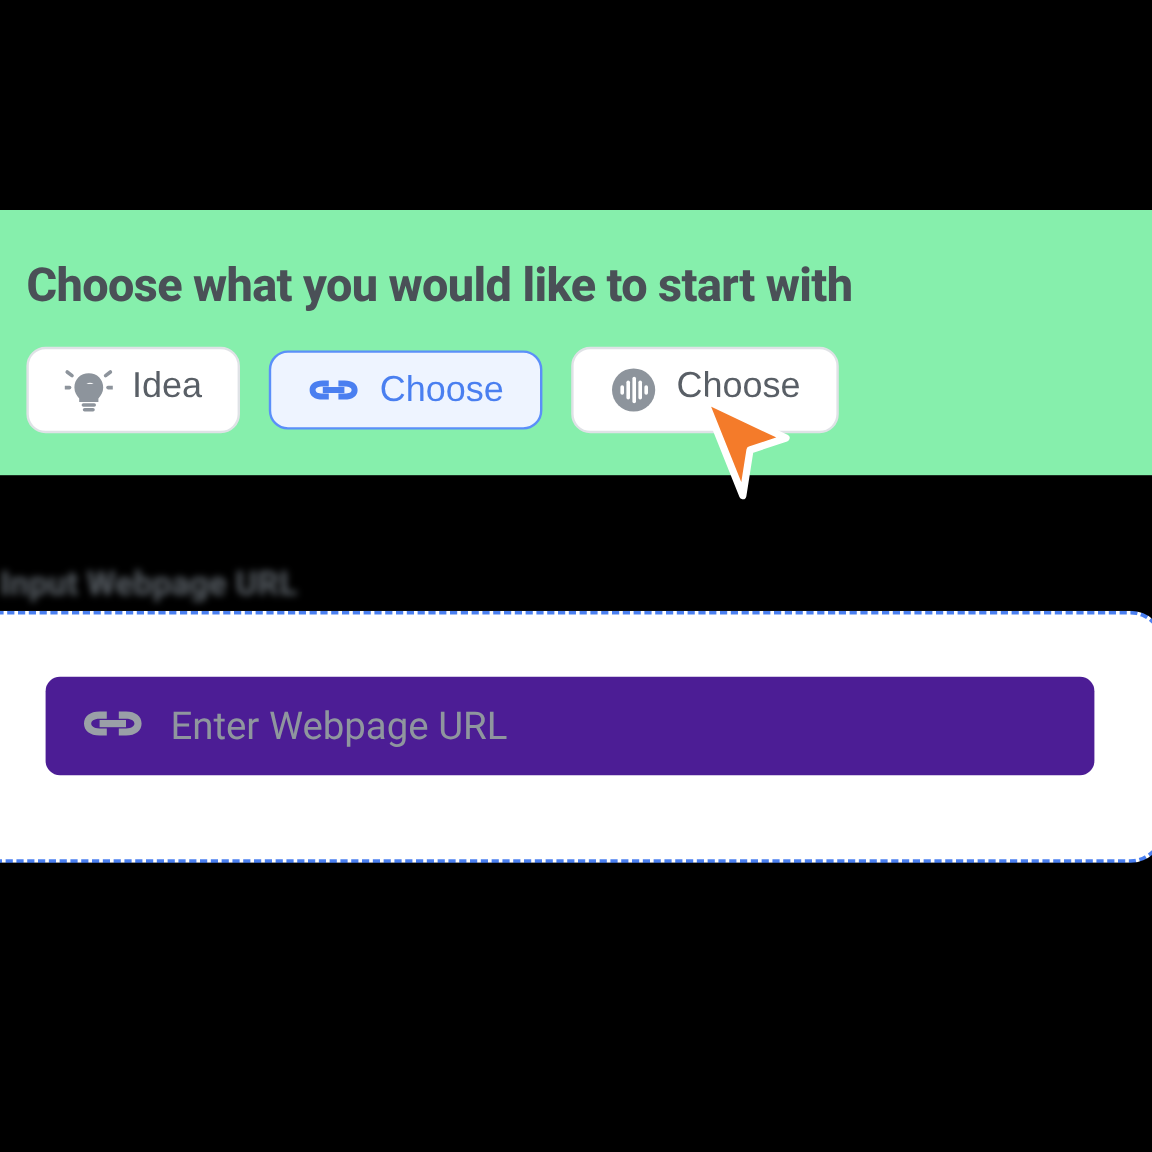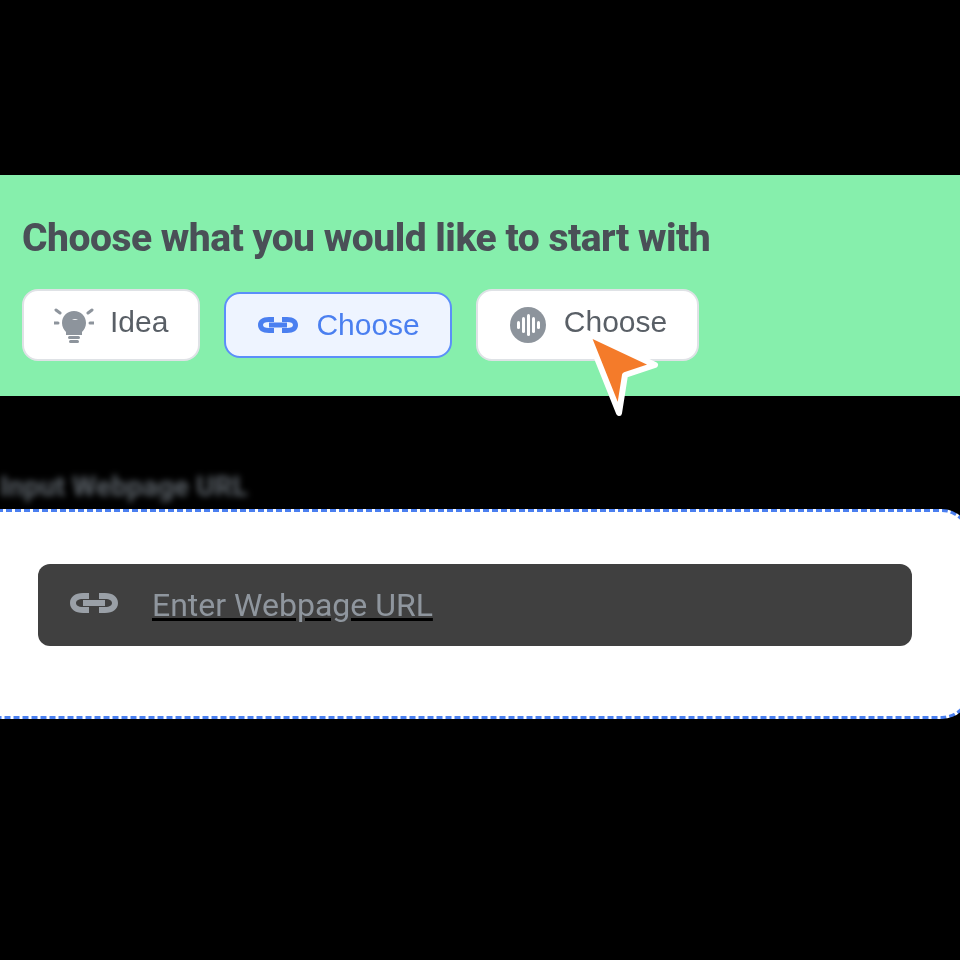--- a/index.html
+++ b/index.html
@@ -81,25 +81,24 @@
     .dashed-box {
       border: 3px dashed #4a7ff0;
       border-radius: 28px;
       background: #fff;
       padding: 52px 55px 70px 75px;
       margin-right: -10px;
     }
     .url-input-wrap {
       display: flex;
       align-items: center;
-      gap: 32px;
-      background: #404040;
+      gap: 22px;
+      background: #4c1d95;
       border-radius: 12px;
       padding: 22px 30px;
-      text-decoration: underline;
     }
     .url-input {
       font-size: 32px;
       color: #8f969e;
       font-weight: 400;
     }
   </style>
 </head>
 <body>
 

